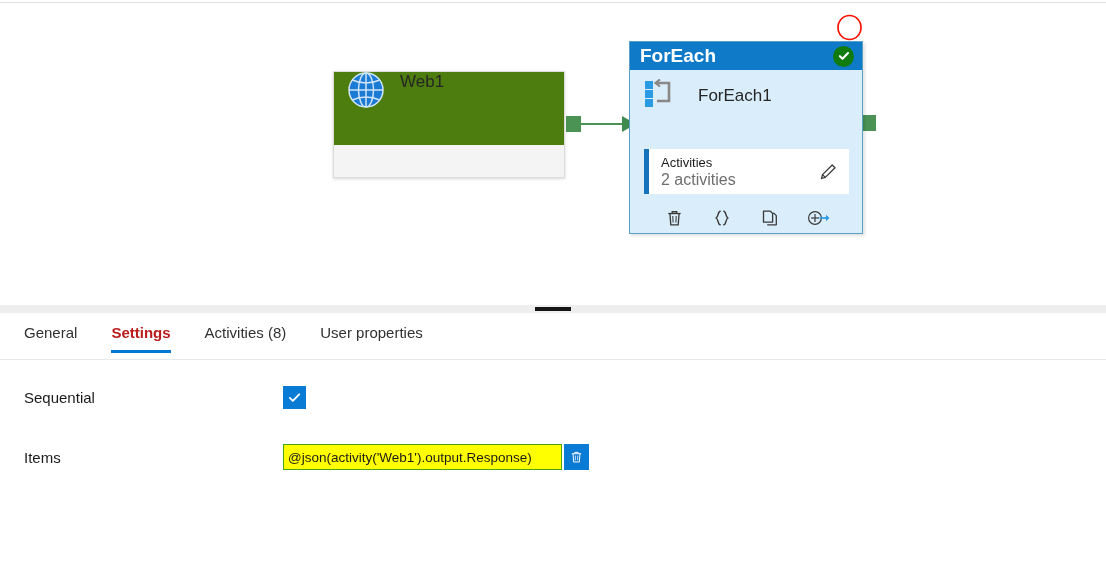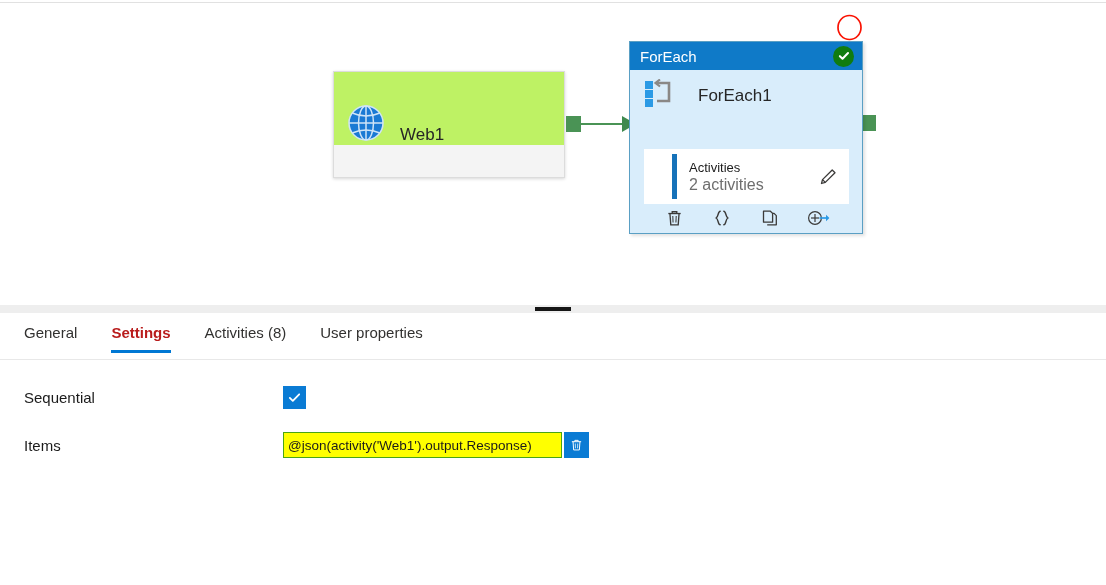--- a/index.html
+++ b/index.html
@@ -51,23 +51,23 @@
     padding: 0 10px 0 13px;
     box-sizing: border-box;
   }
   #web-node .node-header-title {
     font-size: 13.5px;
     color: #555555;
     flex: 1;
   }
   #web-node .node-body {
     height: 73px;
-    background: #bef264;
-    display: flex;
-    align-items: flex-end;
+    background: #4d7c0f;
+    display: flex;
+    align-items: flex-start;
     padding-left: 14px;
     box-sizing: border-box;
   }
   #web-node .node-body-title {
     font-size: 17px;
     color: #262626;
     margin-left: 16px;
   }
 
   .check-badge {
@@ -116,45 +116,44 @@
   #foreach-node .fe-header {
     height: 28px;
     background: #0f7ac8;
     display: flex;
     align-items: center;
     padding: 0 8px 0 10px;
     box-sizing: border-box;
   }
   #foreach-node .fe-header-title {
     color: #ffffff;
-    font-size: 15px;
-    font-weight: normal;
+    font-size: 19px;
+    font-weight: bold;
     flex: 1;
   }
   #foreach-node .fe-body {
     display: flex;
     align-items: center;
     height: 52px;
     padding-left: 14px;
     box-sizing: border-box;
   }
   #foreach-node .fe-body-title {
     font-size: 17px;
     color: #262626;
     margin-left: 22px;
   }
   #activities-card {
     position: absolute;
     left: 14px; top: 107px;
-    width: 205px; height: 55px;
+    width: 205px; height: 45px;
     background: #ffffff;
     display: flex;
     align-items: center;
     box-sizing: border-box;
-    padding-left: 28px;
   }
   #activities-card .accent {
     width: 5px;
     height: 45px;
     background: #1672b9;
     flex: none;
   }
   #activities-card .ac-text {
     flex: 1;
     padding-left: 12px;
@@ -247,21 +246,21 @@
   }
 
   .form-row {
     position: absolute;
     left: 0;
     width: 1106px;
     display: flex;
     align-items: center;
   }
   #row-sequential { top: 70px; height: 28px; }
-  #row-items { top: 116px; height: 32px; }
+  #row-items { top: 128px; height: 32px; }
 
   .form-label {
     width: 283px;
     padding-left: 24px;
     box-sizing: border-box;
     font-size: 15px;
     color: #1b1b1b;
   }
 
   #sequential-checkbox {

